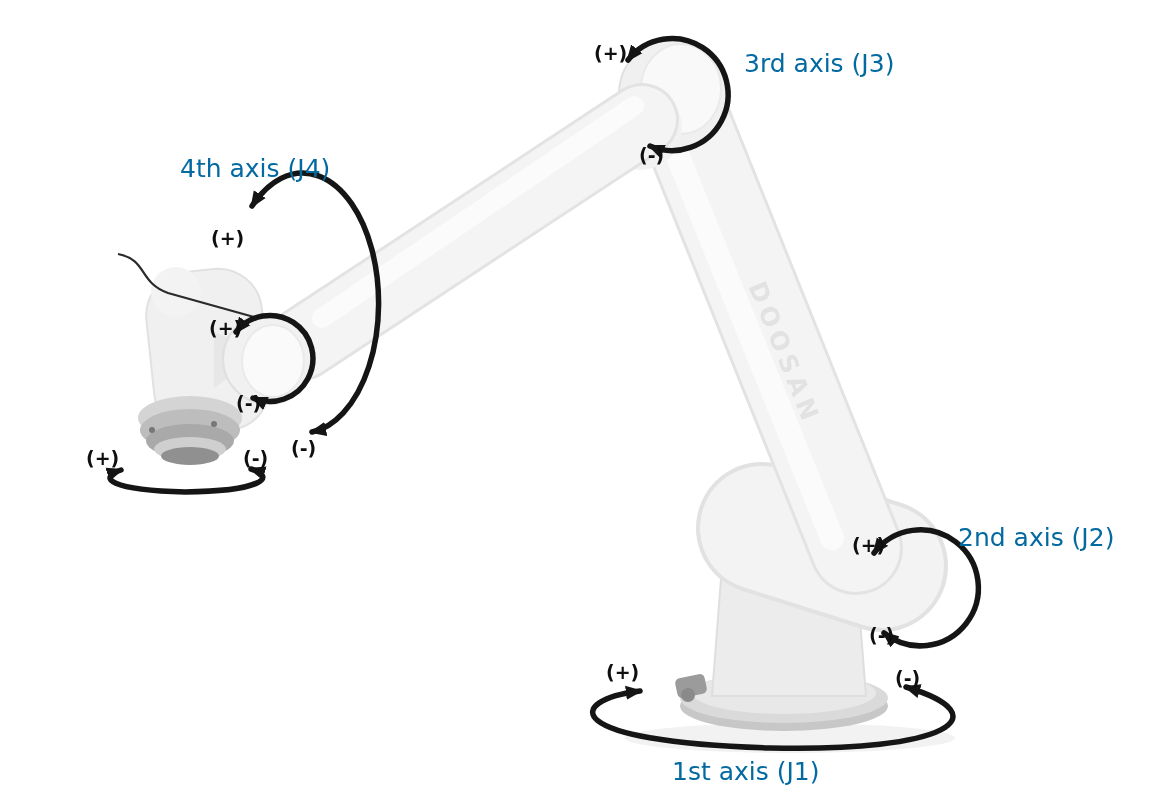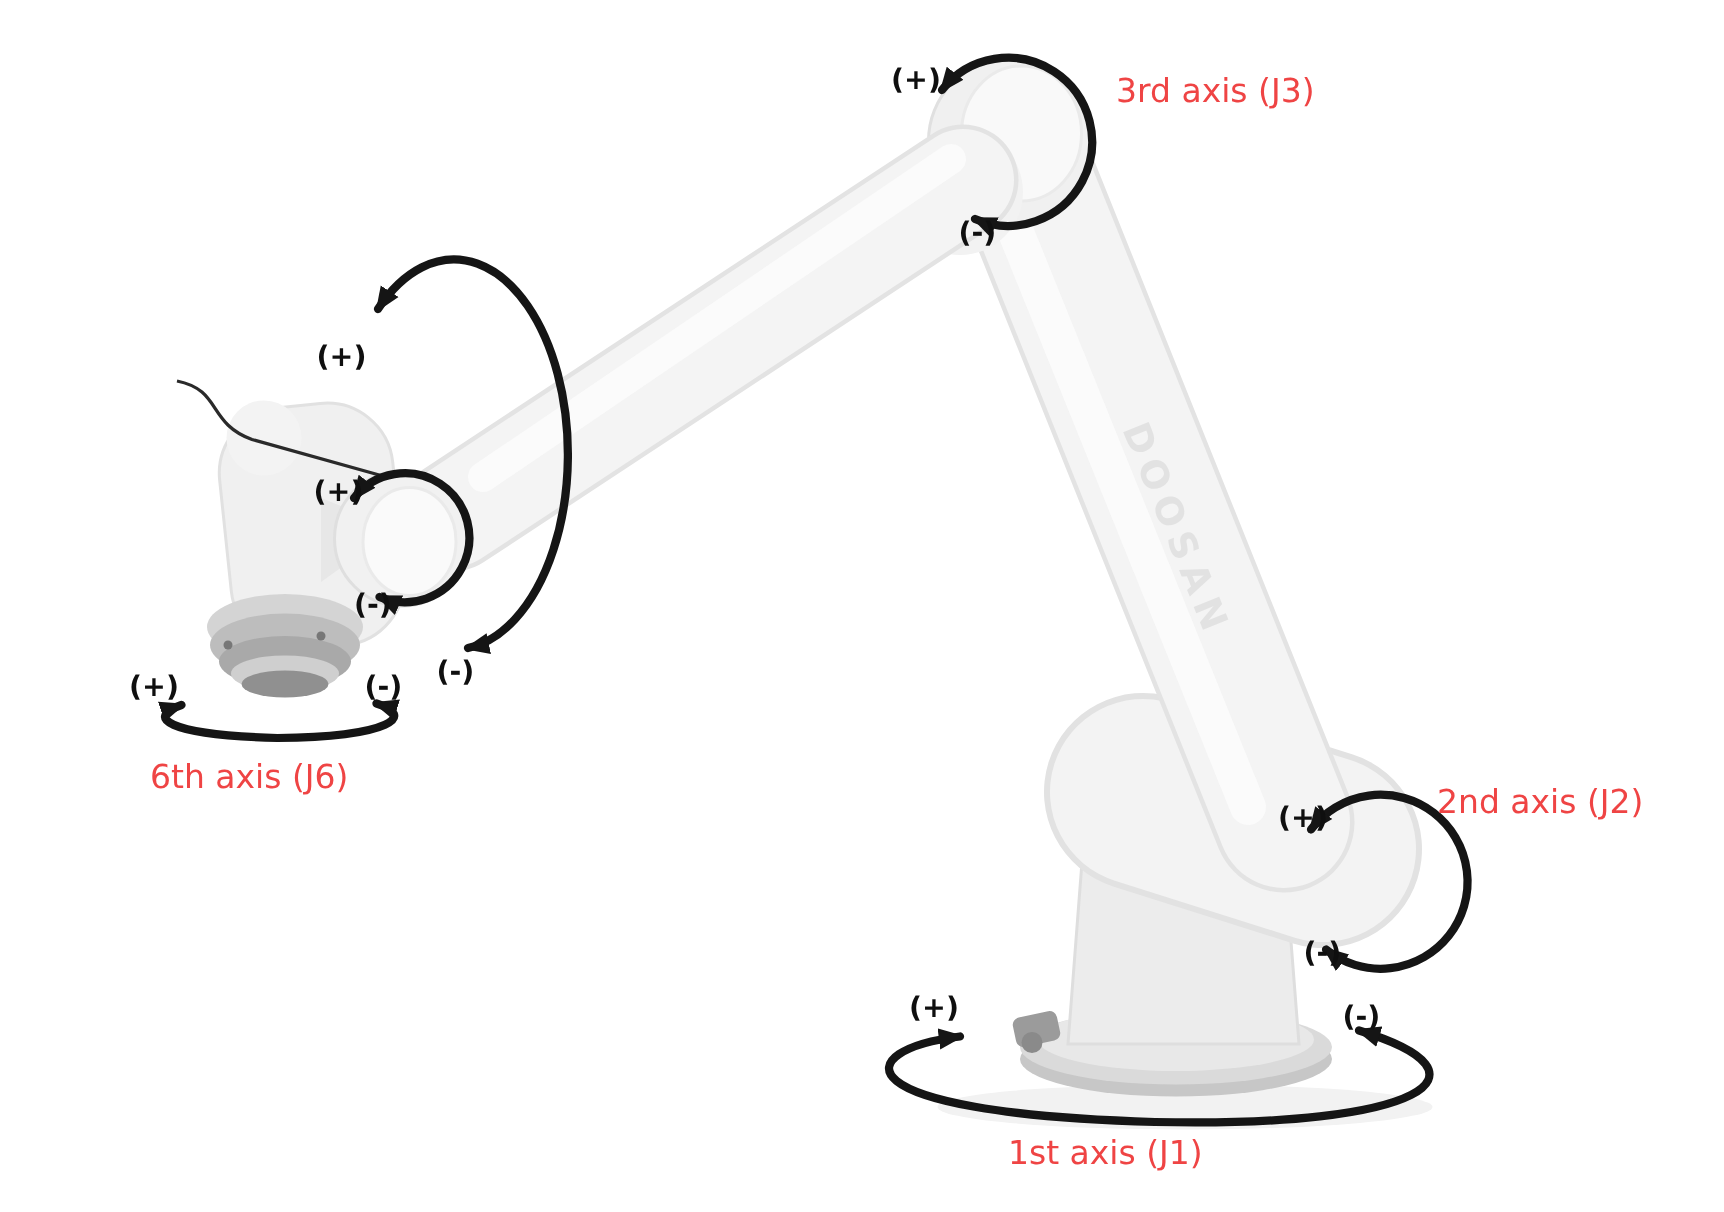--- a/index.html
+++ b/index.html
@@ -8,22 +8,22 @@
     position: relative;
     width: 1149px;
     height: 808px;
     background: #ffffff;
     overflow: hidden;
     font-family: "DejaVu Sans", "Liberation Sans", sans-serif;
   }
   .stage svg { position: absolute; left: 0; top: 0; }
   .label {
     position: absolute;
-    color: #ef4444;
-    font-size: 22px;
+    color: #0369a1;
+    font-size: 25px;
     line-height: 1.1;
     white-space: nowrap;
   }
   .sign {
     position: absolute;
     color: #0f0f0f;
     font-size: 19px;
     font-weight: 700;
     white-space: nowrap;
   }
@@ -111,21 +111,21 @@
       <path d="M 628 60 A 56 56 0 1 1 650 146" marker-start="url(#ah)" marker-end="url(#ah)"></path>
       <path d="M 252 206 A 76 130 0 1 1 312 432" marker-start="url(#ah)" marker-end="url(#ah)"></path>
       <path d="M 236 332 A 43 43 0 1 1 253 398" marker-start="url(#ah)" marker-end="url(#ah)"></path>
       <path d="M 121 470 C 97 478 110 490 185 492 C 262 491 277 477 251 469" marker-start="url(#ah)" marker-end="url(#ah)"></path>
     </g>
   </svg>
 
   <div class="label" style="left:672px; top:758px">1st axis (J1)</div>
   <div class="label" style="left:958px; top:524px">2nd axis (J2)</div>
   <div class="label" style="left:744px; top:50px">3rd axis (J3)</div>
-  <div class="label" style="left:100px; top:507px">6th axis (J6)</div>
+  <div class="label" style="left:180px; top:155px">4th axis (J4)</div>
 
   <div class="sign" style="left:606px; top:661px">(+)</div>
   <div class="sign" style="left:895px; top:667px">(-)</div>
 
   <div class="sign" style="left:852px; top:534px">(+)</div>
   <div class="sign" style="left:869px; top:624px">(-)</div>
 
   <div class="sign" style="left:594px; top:42px">(+)</div>
   <div class="sign" style="left:639px; top:144px">(-)</div>
 

